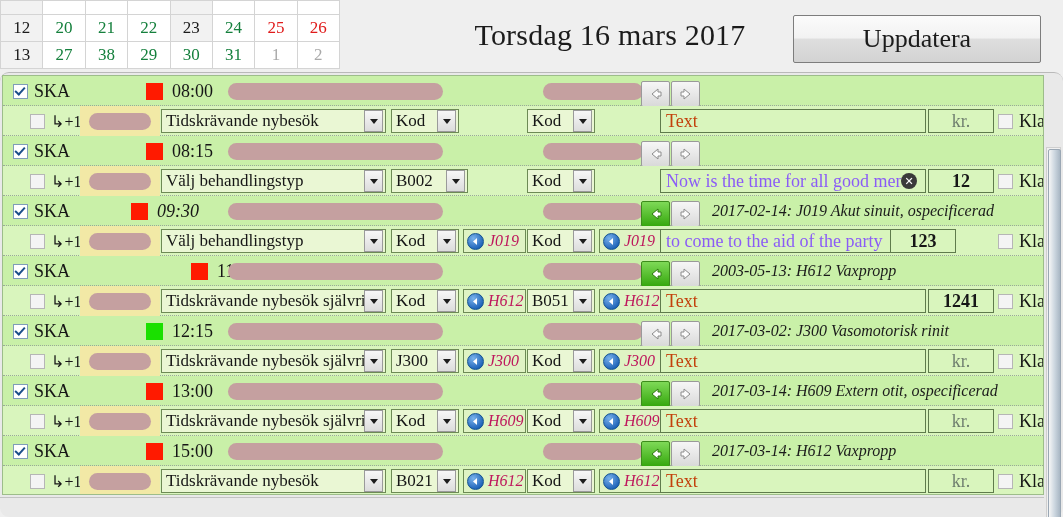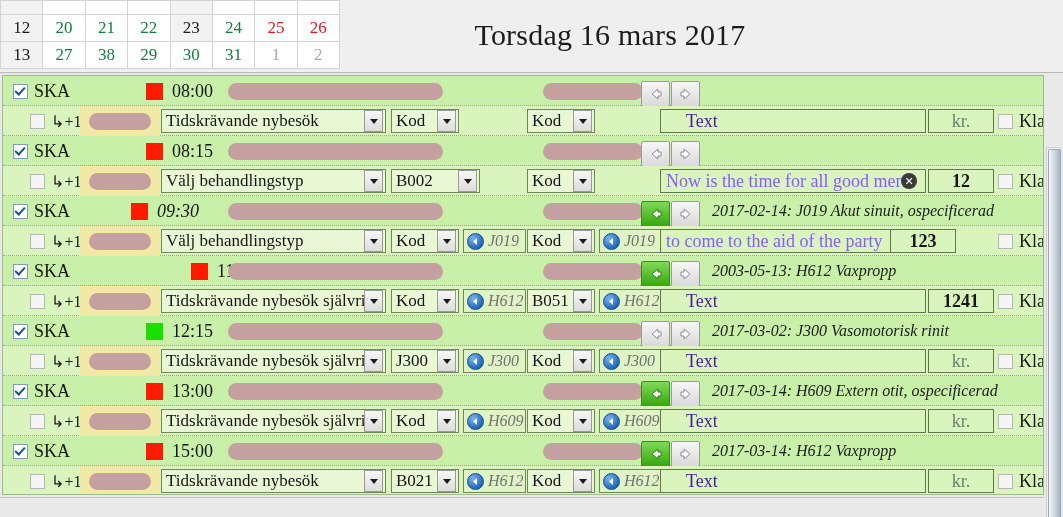--- a/index.html
+++ b/index.html
@@ -64,20 +64,21 @@
     padding: 0;
   }
 
   
   .panel {
     position: absolute; left: 0; top: 72px;
     width: 1063px; height: 445px;
     background: #e9e9e9;
     border-top: 1px solid #b9b9b9;
     box-sizing: border-box;
+    border-radius: 9px;
   }
   .grid {
     position: absolute; left: 2px; top: 2px;
     width: 1042px; height: 420px;
     background: #cfeeb0;
     border: 1px solid #9dbd8a;
     overflow: hidden;
     box-sizing: border-box;
   }
 
@@ -169,35 +170,35 @@
 
   .hist {
     height: 24px; flex: none;
     border: 1px solid #6d8a55;
     background: #dff3c4;
     display:flex; align-items:center; gap:4px;
     padding: 0 5px 0 3px;
     box-sizing:border-box;
     cursor:pointer;
   }
-  .hist .code { font-size: 16px; font-style: italic; color:#737373; }
+  .hist .code { font-size: 16px; font-style: italic; color:#be185d; }
 
   .bluecirc { width:15px; height:15px; border-radius:50%;
     background: radial-gradient(circle at 35% 30%, #79b2ec, #1e63b8 75%);
     border:1px solid #14538f; display:flex; align-items:center; justify-content:center; flex:none; }
 
   .tfield {
     height: 24px;
     border: 1px solid #5f7b4c;
     background: #d9f5bd;
     display: flex; align-items: center;
     box-sizing: border-box; flex: none;
   }
   .tfield .v { font-size: 18px; color: #8b5cf6; padding-left: 5px; flex:1 1 auto; white-space:nowrap; overflow:hidden; }
-  .tfield .v.ph { color: #4c1d95; margin-left: 20px; }
+  .tfield .v.ph { color: #c2410c; }
   .tfield .clr {
     width:16px;height:16px;border-radius:50%;
     background:#3a3a3a; color:#fff; font-family:"Liberation Sans",sans-serif;
     font-size:11px; line-height:16px; text-align:center; margin-right:8px; flex:none; cursor:pointer;
   }
 
   .kr {
     height:24px; width:66px; flex:none;
     border:1px solid #5f7b4c; background:#d9f5bd;
     display:flex; align-items:center; justify-content:center;
@@ -251,20 +252,21 @@
       <td>30</td>
       <td>31</td>
       <td class="other">1</td>
       <td class="other">2</td>
     </tr>
   </tbody>
     </table>
 
   <div class="hdr">
     <div class="hdr-title">Torsdag 16 mars 2017</div>
+    <button class="hdr-btn">Uppdatera</button>
   </div>
 
   <div class="panel">
     <div class="grid" id="grid">
         <div class="appt">
           <div class="r-top">
             <div class="c" style="left:10px;">
               <span class="cb on"></span>
               <span class="lbl">SKA</span>
             </div>
@@ -369,21 +371,21 @@
             </div>
             <div class="c" style="left:77px;top:0;width:80px;height:30px;background:#f2e9a6;justify-content:center;">
               <span class="redact" style="width:62px;"></span>
             </div>
             <div class="c sel" style="left:158px;top:3px;width:225px;">
               <span class="txt">Välj behandlingstyp</span>
               <span class="arw">
                 <i></i>
               </span>
             </div>
-            <div class="c sel" style="left:388px;top:3px;width:89px;">
+            <div class="c sel" style="left:388px;top:3px;width:77px;">
               <span class="txt">B002</span>
               <span class="arw">
                 <i></i>
               </span>
             </div>
             <div class="c sel" style="left:524px;top:3px;width:68px;">
               <span class="txt">Kod</span>
               <span class="arw">
                 <i></i>
               </span>

